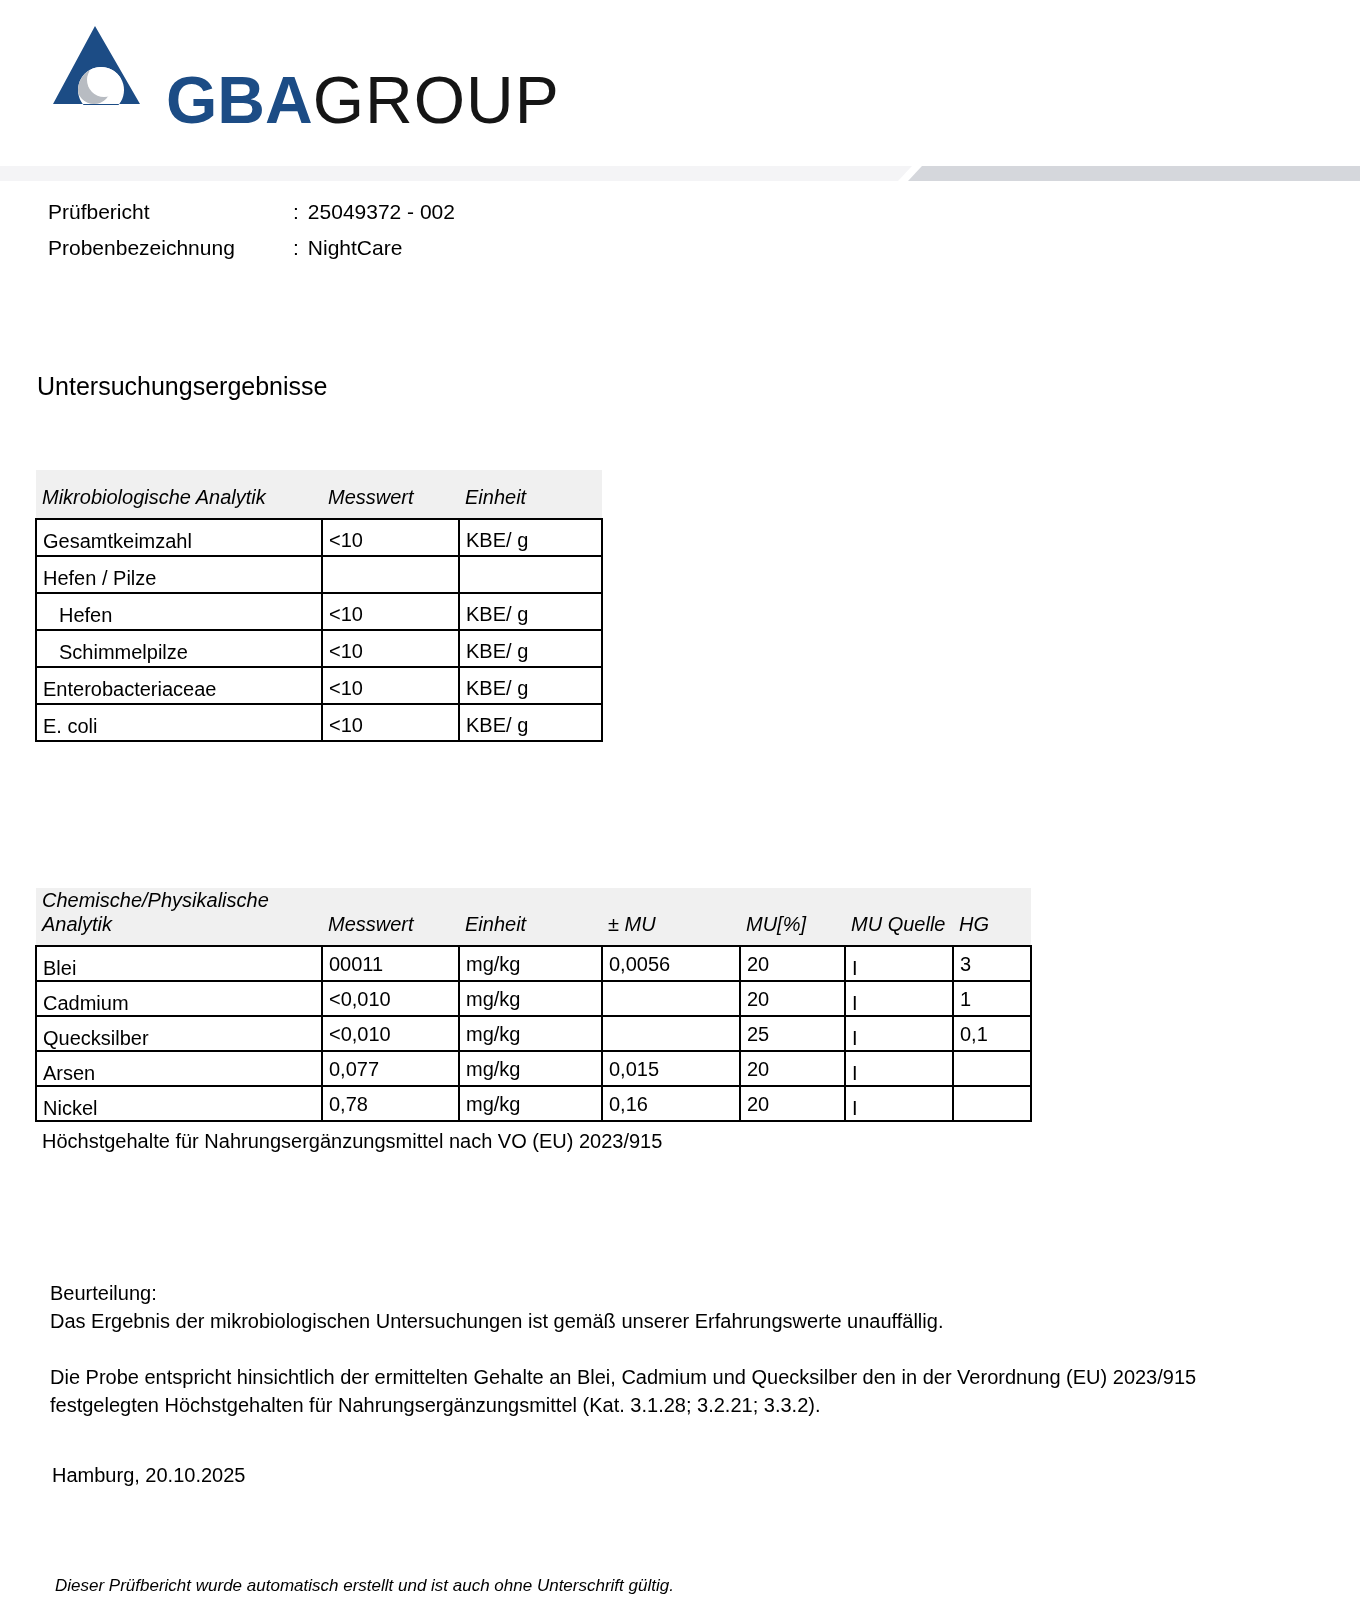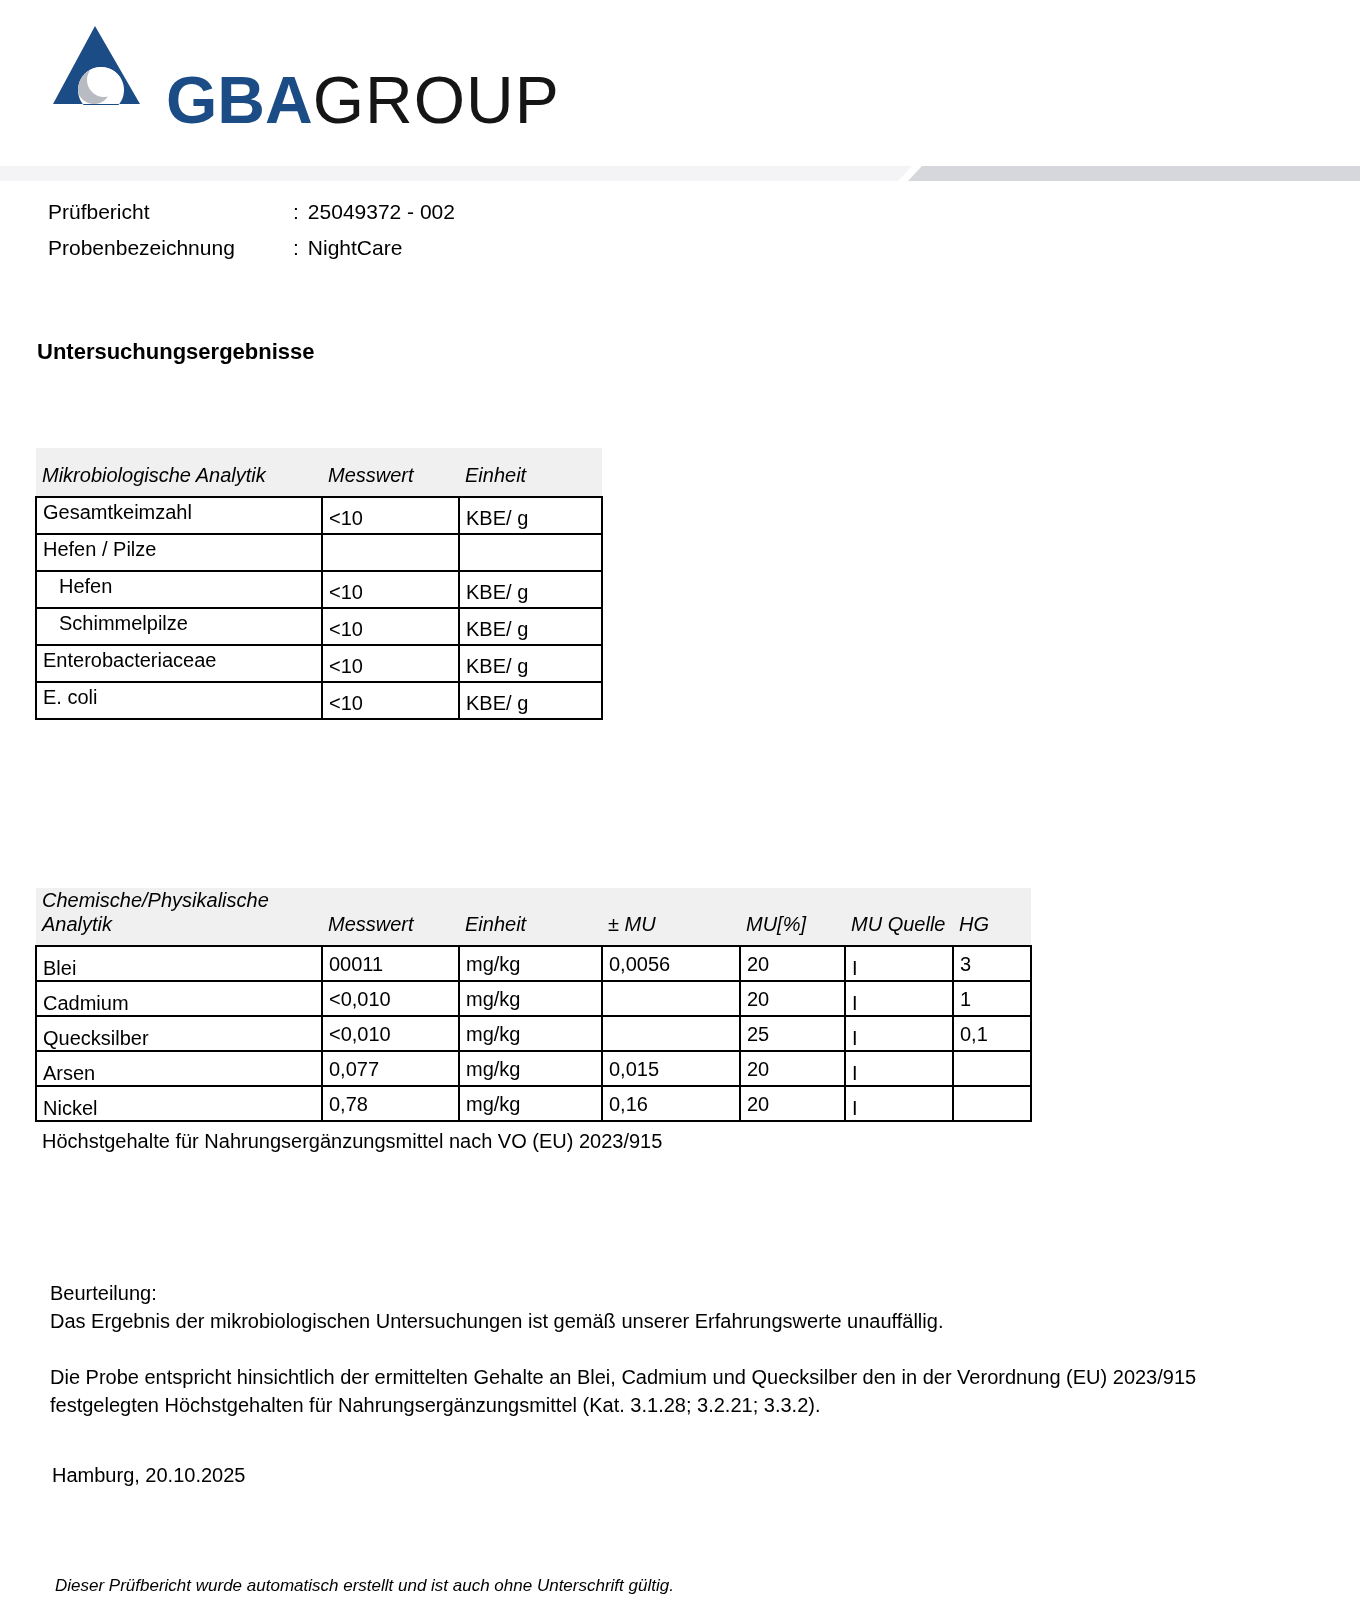--- a/index.html
+++ b/index.html
@@ -57,23 +57,23 @@
   
   .meta { position: absolute; left: 48px; top: 194px; font-size: 21px; }
   .meta-row { display: flex; height: 36px; align-items: center; }
   .meta-label { display: inline-block; width: 245px; }
   .meta-colon { display: inline-block; }
   .meta-value { display: inline-block; margin-left: 9px; }
 
   
   .section-title {
     position: absolute;
-    left: 37px; top: 339px;
-    font-size: 22px;
-    font-weight: 700;
+    left: 37px; top: 372px;
+    font-size: 25px;
+    font-weight: 400;
   }
 
   
   table { border-collapse: collapse; table-layout: fixed; }
   th, td { overflow: hidden; white-space: nowrap; }
 
   thead th {
     background: #f0f0f0;
     border: none;
     font-style: italic;
@@ -83,25 +83,25 @@
     vertical-align: bottom;
     padding: 0 0 9px 6px;
     line-height: 24px;
   }
   tbody td {
     border: 2px solid #000000;
     font-size: 20px;
     vertical-align: top;
     padding-left: 6px;
   }
-  td.param { padding-top: 3px; }
+  td.param { padding-top: 10px; }
   td.val   { padding-top: 9px; }
   td.indent { padding-left: 22px; }
 
-  .micro-table { position: absolute; left: 35px; top: 448px; }
+  .micro-table { position: absolute; left: 35px; top: 470px; }
   .micro-table thead tr { height: 49px; }
   .micro-table tbody tr { height: 37px; }
 
   .chem-table { position: absolute; left: 35px; top: 888px; }
   .chem-table thead tr { height: 58px; }
   .chem-table tbody tr { height: 33px; }
   .chem-table thead th.wrap { white-space: normal; }
   .chem-table tbody td.val { padding-top: 6px; }
   .chem-table tbody td.param { padding-top: 10px; }
 

